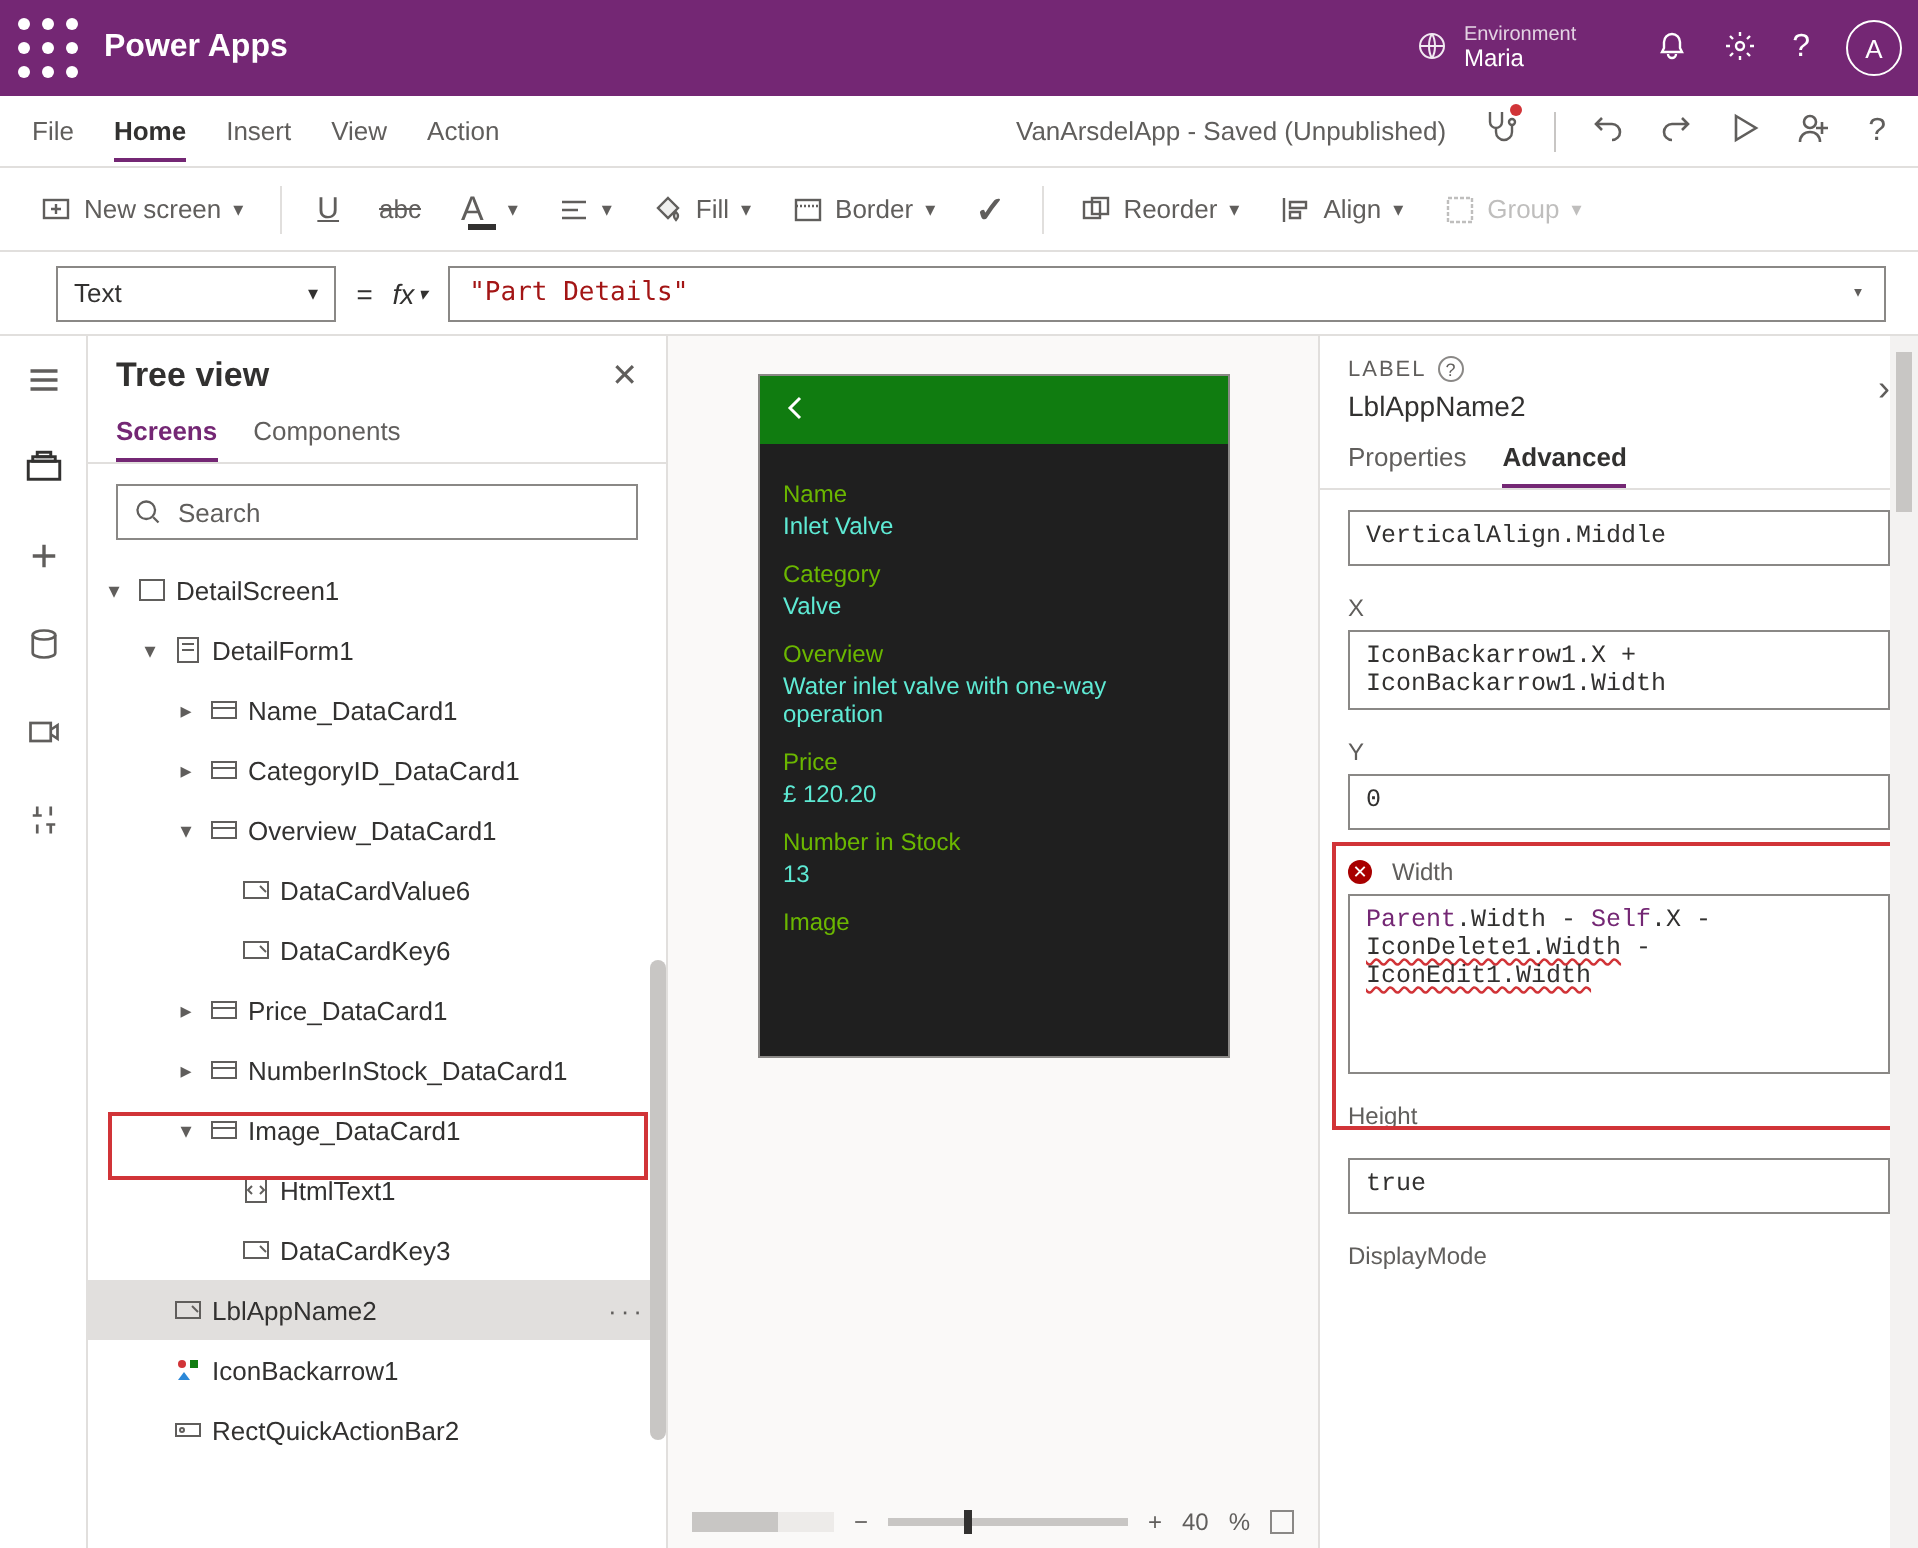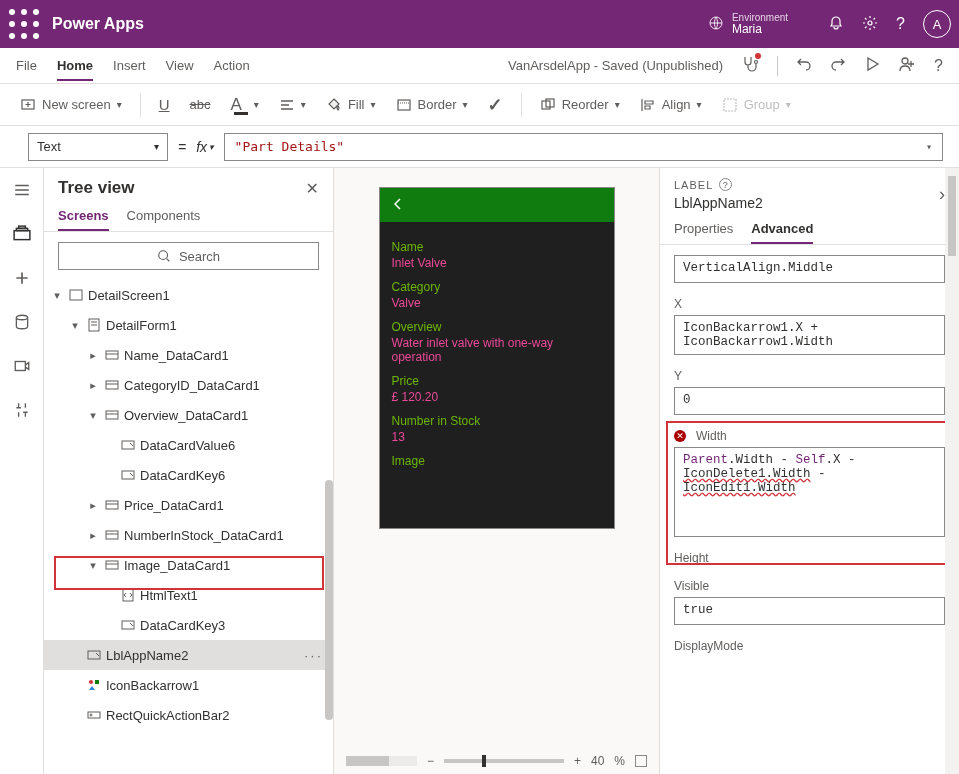--- a/index.html
+++ b/index.html
@@ -97,21 +97,21 @@
   
   .tree-panel {
     width: 290px; border-right: 1px solid var(--border); display: flex; flex-direction: column;
     position: relative;
   }
   .tree-header { padding: 10px 14px 4px; display:flex; justify-content:space-between; align-items:center;}
   .tree-header h3 { margin:0; font-size: 17px; font-weight: 700; }
   .tree-tabs { display: flex; gap: 18px; padding: 6px 14px 0; border-bottom: 1px solid var(--border); }
   .tree-tabs .tab { padding-bottom: 6px; font-size: 13px; color: var(--muted); }
   .tree-tabs .tab.active { color: var(--purple); border-bottom: 2px solid var(--purple); font-weight:600;}
-  .tree-search { margin: 10px 14px; border: 1px solid #8a8886; height: 28px; display: flex; align-items: center; padding: 0 8px; gap: 8px; justify-content: center; }
+  .tree-search { margin: 10px 14px; border: 1px solid #8a8886; height: 28px; display: flex; align-items: center; padding: 0 8px; gap: 8px; }
   .tree-list { flex:1; overflow-y:auto; font-size:13px; position:relative;}
   .tree-row { display:flex; align-items:center; height:30px; padding-left:6px; gap:4px; position:relative;}
   .tree-row.selected { background:#e1dfdd; }
   .tw { width:14px; text-align:center; color:#605e5c; font-size:11px;}
   .ticon { width:16px; height:16px; display:inline-flex; align-items:center; justify-content:center; color:#605e5c;}
   .tree-row .dots { margin-left:auto; margin-right:10px; color:#605e5c; letter-spacing:2px;}
   .red-box-tree {
     position:absolute; border:2px solid var(--red-highlight);
     left:54px; top:390px; width:270px; height:34px; pointer-events:none;
   }
@@ -121,21 +121,21 @@
   
   .canvas-col { flex:1; background:#faf9f8; display:flex; flex-direction:column; align-items:center; padding:20px 10px 0; position:relative;}
   .phone {
     width: 234px; background: var(--dark-bg); color:#fff; font-size:12px;
     box-shadow: 0 0 0 1px #8a8886;
   }
   .phone-header { background: #107c10; height:34px; display:flex; align-items:center; padding:0 10px; }
   .phone-header svg { width:16px; height:16px; }
   .phone-body { padding: 8px 12px 60px; }
   .field-label { color: #6bb700; font-size:12px; margin-top:10px; }
-  .field-val { color:#ec4899; margin-top:2px; }
+  .field-val { color:#5eead4; margin-top:2px; }
   .canvas-footer {
     position:absolute; bottom:6px; left:12px; right:12px;
     display:flex; align-items:center; gap:10px; color:var(--muted); font-size:12px;
   }
   .hscroll { flex:1; height:10px; background:#edebe9; position:relative;}
   .hscroll::before { content:""; position:absolute; left:0; top:0; width:60%; height:100%; background:#c8c6c4;}
   .zoom-slider { width:120px; height:4px; background:#c8c6c4; position:relative; }
   .zoom-slider::before { content:""; position:absolute; left:38px; top:-4px; width:4px; height:12px; background:#323130;}
   .sq { width:12px; height:12px; border:1px solid #8a8886; }
   
@@ -586,21 +586,20 @@
         <div class="prop-label">
           <span class="err-dot">✕</span>
           <span>Width</span>
         </div>
         <div class="prop-input" style="min-height:90px;"><span class="formula-kw">Parent</span><span>.Width - </span><span class="formula-kw">Self</span><span>.X - </span><span class="wavy">IconDelete1.Width</span><span> - </span><span class="wavy">IconEdit1.Width</span></div>
       </div>
       <div class="prop-group">
         <div class="prop-label">Height</div>
       </div>
       <div class="prop-group">
-        <div class="prop-label">Visible</div>
         <div class="prop-input">true</div>
       </div>
       <div class="prop-group">
         <div class="prop-label">DisplayMode</div>
       </div>
       <div class="red-box-props"></div>
     </div>
     <div class="props-vscroll"></div>
   </div>
 </div>

